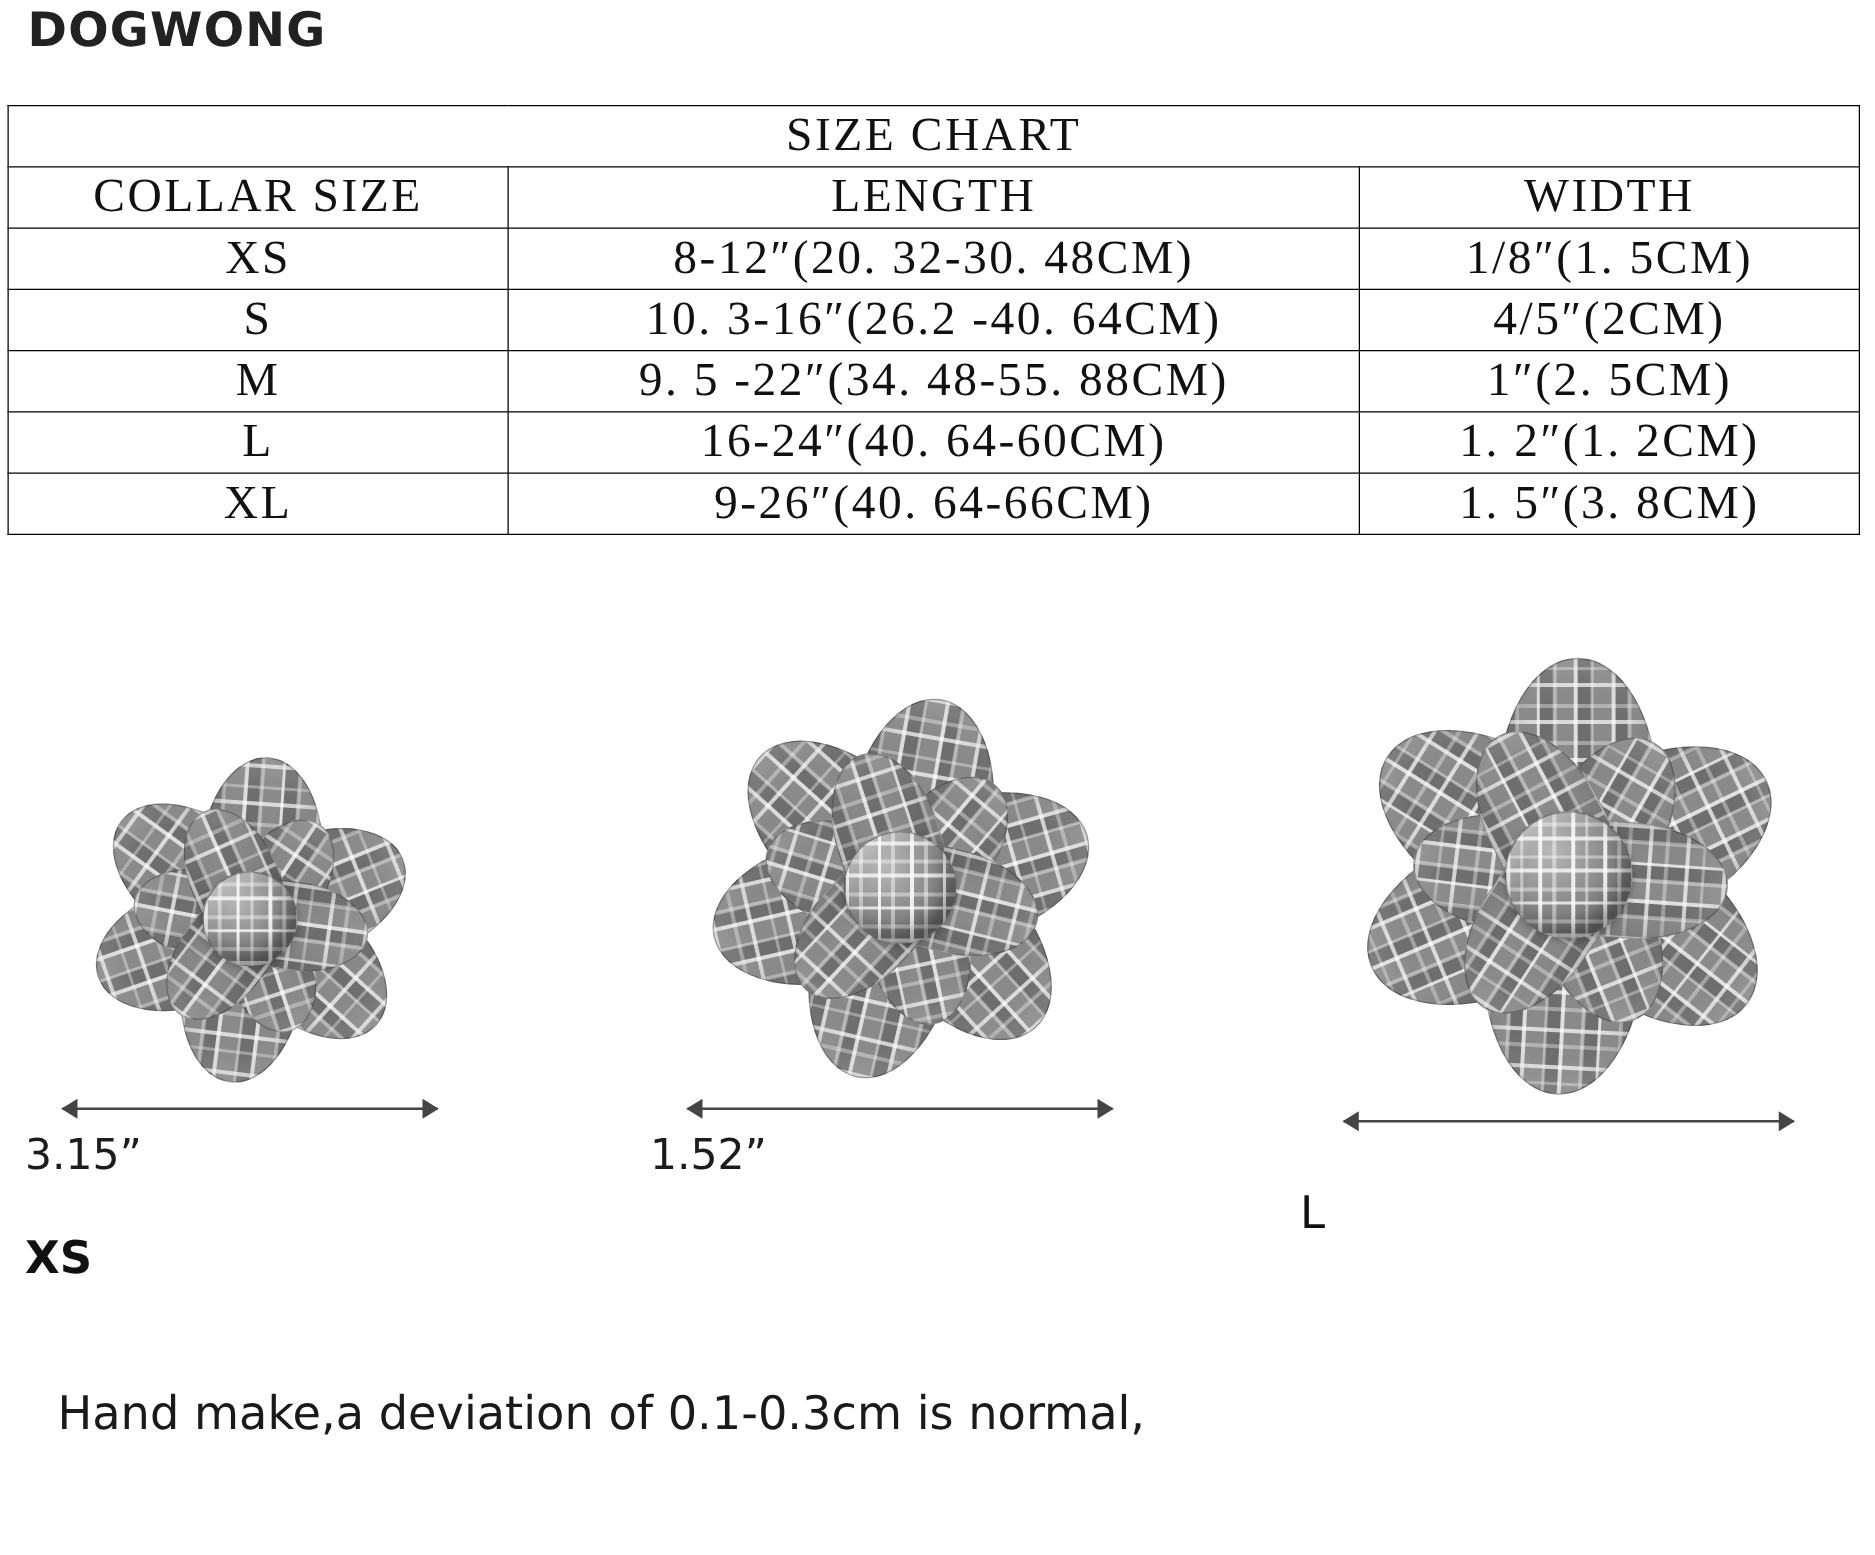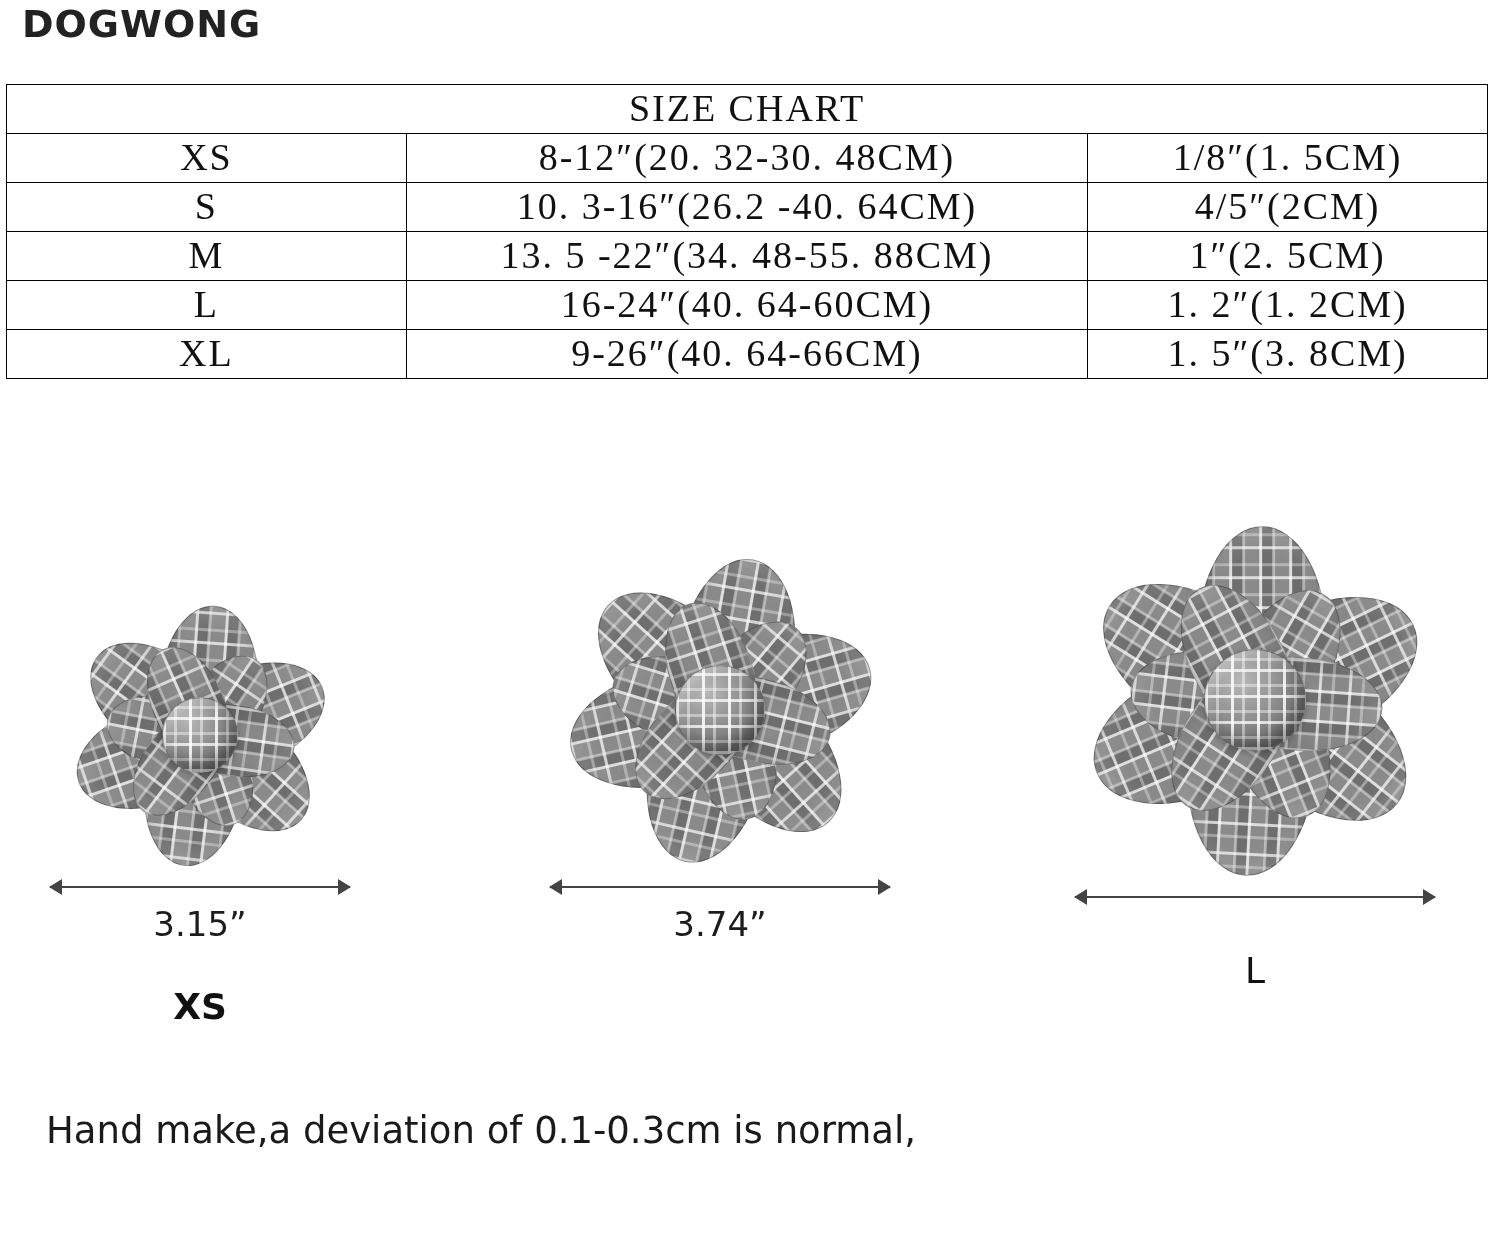--- a/index.html
+++ b/index.html
@@ -69,21 +69,20 @@
   
   .specimens {
     position: absolute;
     top: 520px;
     left: 0;
     width: 1500px;
     height: 540px;
   }
   .specimen {
     position: absolute;
-    text-align: center;
   }
   .spec-xs  { left: 20px;  top: 80px;  width: 360px; }
   .spec-sm  { left: 520px; top: 30px;  width: 400px; }
   .spec-l   { left: 1040px; top: 0px;  width: 430px; }
 
   .flower-holder {
     position: relative;
     margin: 0 auto;
   }
   .fh-xs { width: 300px; height: 270px; }
@@ -205,32 +204,37 @@
     <colgroup>
       <col class="col-size">
         <col class="col-len">
         <col class="col-wid">
     </colgroup>
     <tbody>
       <tr>
         <td class="title-cell" colspan="3">SIZE CHART</td>
       </tr>
       <tr>
+        <td class="col-head">COLLAR SIZE</td>
+        <td class="col-head">LENGTH</td>
+        <td class="col-head">WIDTH</td>
+      </tr>
+      <tr>
         <td>XS</td>
         <td>8-12″(20. 32-30. 48CM)</td>
         <td>1/8″(1. 5CM)</td>
       </tr>
       <tr>
         <td>S</td>
         <td>10. 3-16″(26.2 -40. 64CM)</td>
         <td>4/5″(2CM)</td>
       </tr>
       <tr>
         <td>M</td>
-        <td>13. 5 -22″(34. 48-55. 88CM)</td>
+        <td>9. 5 -22″(34. 48-55. 88CM)</td>
         <td>1″(2. 5CM)</td>
       </tr>
       <tr>
         <td>L</td>
         <td>16-24″(40. 64-60CM)</td>
         <td>1. 2″(1. 2CM)</td>
       </tr>
       <tr>
         <td>XL</td>
         <td>9-26″(40. 64-66CM)</td>
@@ -285,21 +289,21 @@
           <div class="petal" style="width: 80.64px; height: 109.44px; margin-left: -40.32px; margin-top: -54.72px; z-index: 10; transform: rotate(284deg) translateY(-56.16px) rotate(3deg);"></div>
           <div class="petal" style="width: 80.64px; height: 109.44px; margin-left: -40.32px; margin-top: -54.72px; z-index: 11; transform: rotate(344deg) translateY(-56.16px) rotate(-2deg);"></div>
           <div class="center-button" style="width: 88px; height: 88px;"></div>
         </div>
     </div>
     <div class="measure" style="width:340px;">
       <div class="line"></div>
       <div class="cap left"></div>
       <div class="cap right"></div>
     </div>
-    <div class="dim-label">3.74”</div>
+    <div class="dim-label">1.52”</div>
   </div>
 
   <div class="specimen spec-l">
     <div class="flower-holder fh-l">
       <div class="flower" id="flower-l">
           <div class="petal" style="width: 126px; height: 172px; margin-left: -63px; margin-top: -86px; z-index: 5; transform: rotate(4deg) translateY(-88px) rotate(-4deg);"></div>
           <div class="petal" style="width: 126px; height: 172px; margin-left: -63px; margin-top: -86px; z-index: 6; transform: rotate(64deg) translateY(-88px) rotate(0deg);"></div>
           <div class="petal" style="width: 126px; height: 172px; margin-left: -63px; margin-top: -86px; z-index: 5; transform: rotate(124deg) translateY(-88px) rotate(4deg);"></div>
           <div class="petal" style="width: 126px; height: 172px; margin-left: -63px; margin-top: -86px; z-index: 6; transform: rotate(184deg) translateY(-88px) rotate(-1deg);"></div>
           <div class="petal" style="width: 126px; height: 172px; margin-left: -63px; margin-top: -86px; z-index: 5; transform: rotate(244deg) translateY(-88px) rotate(3deg);"></div>

